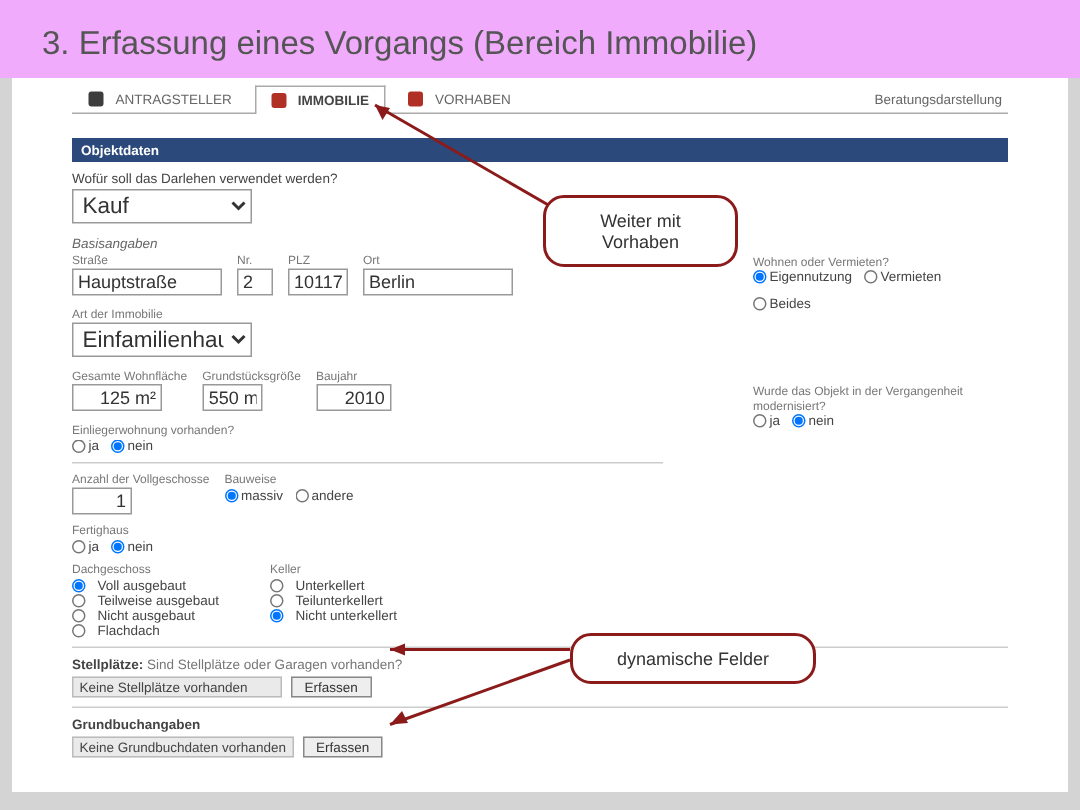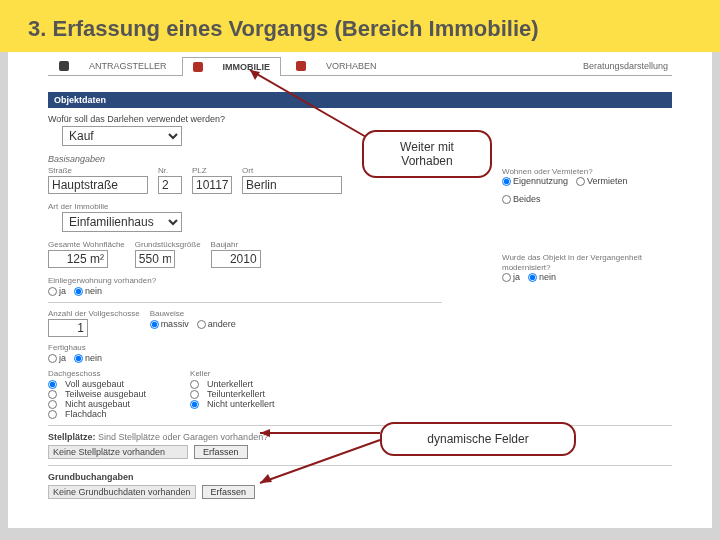--- a/index.html
+++ b/index.html
@@ -1,47 +1,47 @@
 <!DOCTYPE html>
 <html><head>
 <meta charset="utf-8">
 <style>
   * { box-sizing: border-box; margin: 0; padding: 0; font-family: Arial, sans-serif; }
   body { background: #d4d4d4; width: 720px; height: 540px; overflow: hidden; position: relative; }
-  .slide-title { font-size: 22px; color: #555; padding: 16px 28px 10px; background: #fde047; font-weight: 700; }
+  .slide-title { font-size: 22px; color: #555; padding: 16px 28px 10px; background: #f0abfc; font-weight: 400; }
   .app { background: #fff; margin: 0 8px 8px; height: 476px; position: relative; overflow: hidden; }
   .content { margin: 0 40px; font-size: 9px; color: #444; }
   .tabs { display: flex; align-items: center; border-bottom: 1px solid #aaa; padding-top: 4px; position: relative; }
-  .tab { display: flex; align-items: flex-start; gap: 20px; padding: 4px 10px; font-size: 9px; color: #666; border: 1px solid transparent; border-bottom: none; margin-right: 4px; }
+  .tab { display: flex; align-items: flex-start; gap: 8px; padding: 4px 10px; font-size: 9px; color: #666; border: 1px solid transparent; border-bottom: none; margin-right: 4px; }
   .tab.active { border-color: #aaa; background: #fff; position: relative; top: 1px; color: #444; font-weight: bold; }
   .tab-ico { width: 10px; height: 10px; display: inline-block; background: #888; border-radius: 2px; }
   .tab-ico.red { background: #b13026; }
   .tab-ico.dark { background: #3d3d3d; }
   .tabtext { }
   .right-link { margin-left: auto; font-size: 9px; color: #666; padding-right: 4px; }
   .section-bar { background: #2b4a7b; color: #fff; font-size: 9px; font-weight: bold; padding: 3px 6px; margin-top: 16px; }
   .q { font-size: 9px; color: #444; margin: 6px 0 2px; }
-  select { font-size: 12px; padding: 1px 2px; border: 1px solid #999; background: #fff; color: #333; margin-left: 14px; }
+  select { font-size: 15px; padding: 1px 2px; border: 1px solid #999; background: #fff; color: #333; }
   input[type=text] { font-size: 12px; padding: 1px 3px; border: 1px solid #999; color: #333; }
   .subhdr { font-size: 9px; color: #666; margin: 8px 0 2px; font-style: italic; }
   .row { display: flex; gap: 10px; align-items: flex-start; }
   .col { display: flex; flex-direction: column; justify-content: center; }
   label.th { font-size: 8px; color: #777; margin-bottom: 1px; }
   .radio-row { display: flex; gap: 8px; align-items: center; }
   .radio-row label { font-size: 9px; color: #444; display: flex; align-items: center; gap: 2px; }
   input[type=radio] { width: 9px; height: 9px; }
   .two-col { display: flex; gap: 60px; }
   .left-pane { flex: 1; }
   .right-pane { width: 170px; }
   .sep { border: none; border-top: 1px solid #ccc; margin: 6px 0; }
   .btn { font-size: 9px; padding: 1px 8px; border: 1px solid #888; background: #eee; color: #333; display: inline-block; }
   .gray-sel { background: #eaeaea; border: 1px solid #bbb; font-size: 9px; padding: 1px 4px; display: inline-block; min-width: 140px; }
   .callout { position: absolute; background: #fff; border: 2px solid #8b1b1b; border-radius: 14px; padding: 8px 18px; font-size: 12px; color: #333; text-align: center; z-index: 20; }
   .callout.c1 { top: 130px; left: 362px; width: 130px; }
-  .callout.c2 { top: 422px; left: 380px; width: 196px; }
+  .callout.c2 { top: 422px; left: 380px; width: 164px; }
   svg.connector { position: absolute; z-index: 10; pointer-events: none; }
 </style>
 </head>
 <body>
 
 <div class="slide-title">3. Erfassung eines Vorgangs (Bereich Immobilie)</div>
 
 <div class="app">
   <div class="content">
 
@@ -155,21 +155,21 @@
                 <input type="radio" style="">
                 <span>ja</span>
               </label>
             <label>
                 <input type="radio" checked="" style="">
                 <span>nein</span>
               </label>
           </div>
         </div>
 
-        <div class="row" style="margin-top:6px;gap:44px">
+        <div class="row" style="margin-top:6px;gap:34px">
           <div class="col">
             <label class="th">Dachgeschoss</label>
             <label class="radio-row">
                 <input type="radio" checked="" style="">
                 <span>Voll ausgebaut</span>
               </label>
             <label class="radio-row">
                 <input type="radio" style="">
                 <span>Teilweise ausgebaut</span>
               </label>

